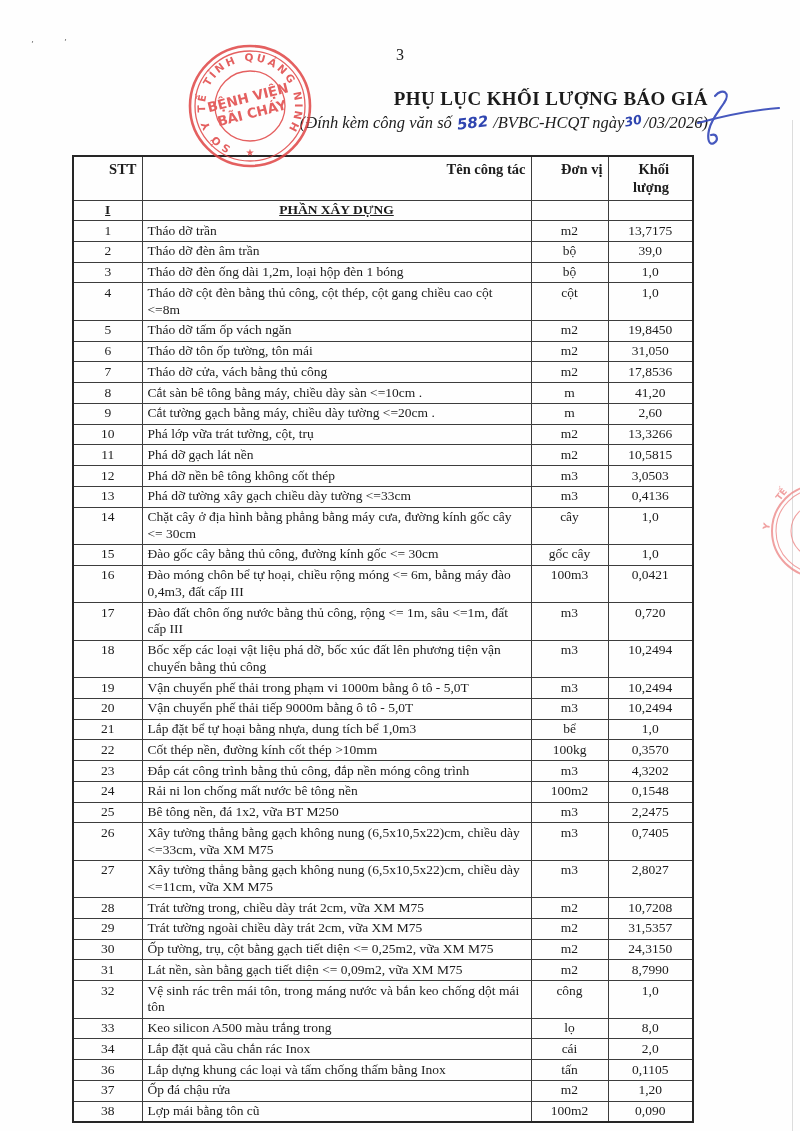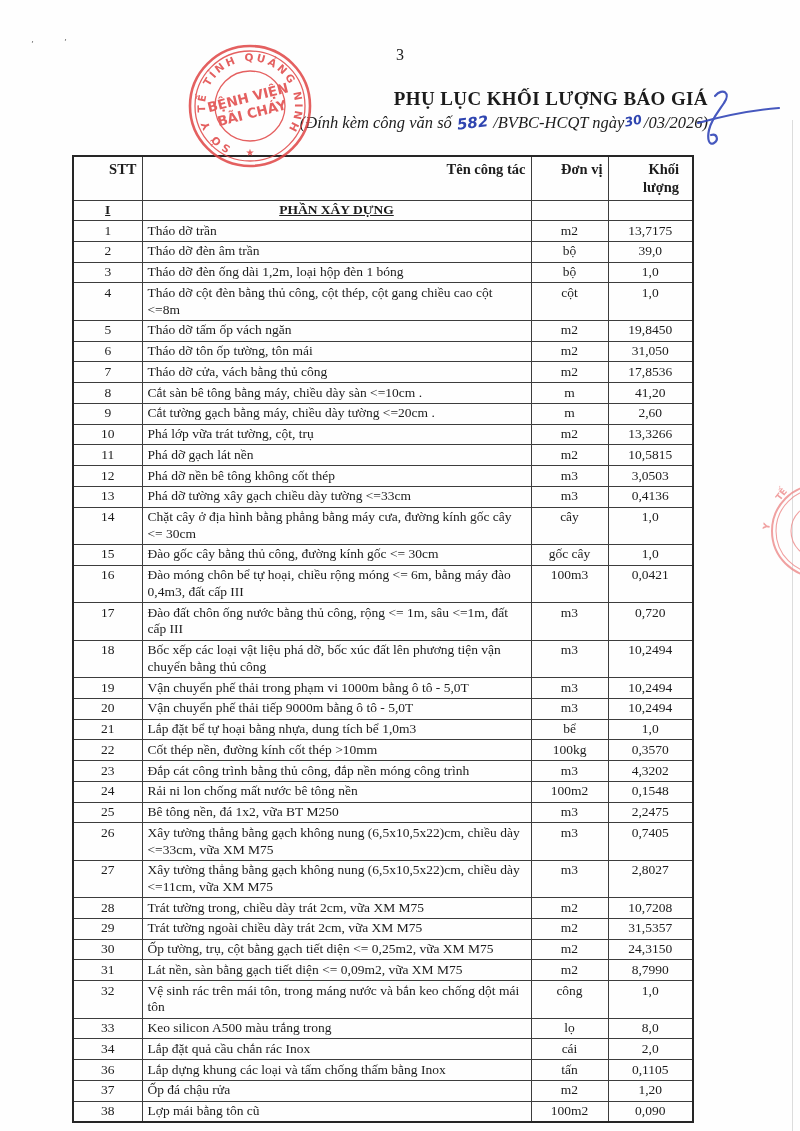--- a/index.html
+++ b/index.html
@@ -20,21 +20,21 @@
   .signature{position:absolute;left:678px;top:82px;z-index:3;opacity:.9;}
   .side-stamp{position:absolute;left:756px;top:474px;z-index:3;opacity:.75;}
 
   .qtable{position:absolute;left:72px;top:155px;width:620px;border-collapse:collapse;
           table-layout:fixed;font-size:13.5px;line-height:1.24;z-index:1;background:#fff0;}
   .qtable td,.qtable th{border:1px solid #3d3d3d;padding:1.5px 5px;vertical-align:top;
           overflow:hidden;word-wrap:break-word;}
   .qtable{border:2px solid #262626;}
   .qtable th{font-size:14.5px;font-weight:bold;text-align:right;padding-top:4px;}
   .qtable thead tr{height:44px;}
-  th.h-qty{padding-left:13px;padding-right:13px;}
+  th.h-qty{padding-left:13px;padding-right:23px;}
   .sec-cell{font-weight:bold;text-decoration:underline;text-align:center;}
   .c-stt{text-align:center;}
   .c-name{text-align:left;padding-left:7px;margin-top:24px;}
   .c-unit{text-align:center;margin-left:20px;}
   .c-qty{text-align:center;}
 </style>
 </head>
 <body>
 
 <div class="page">

